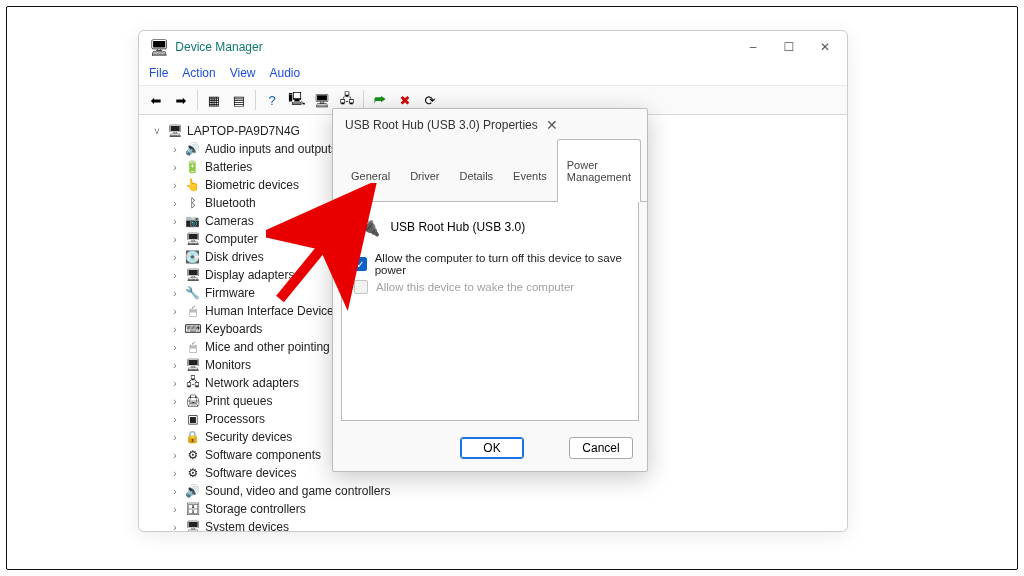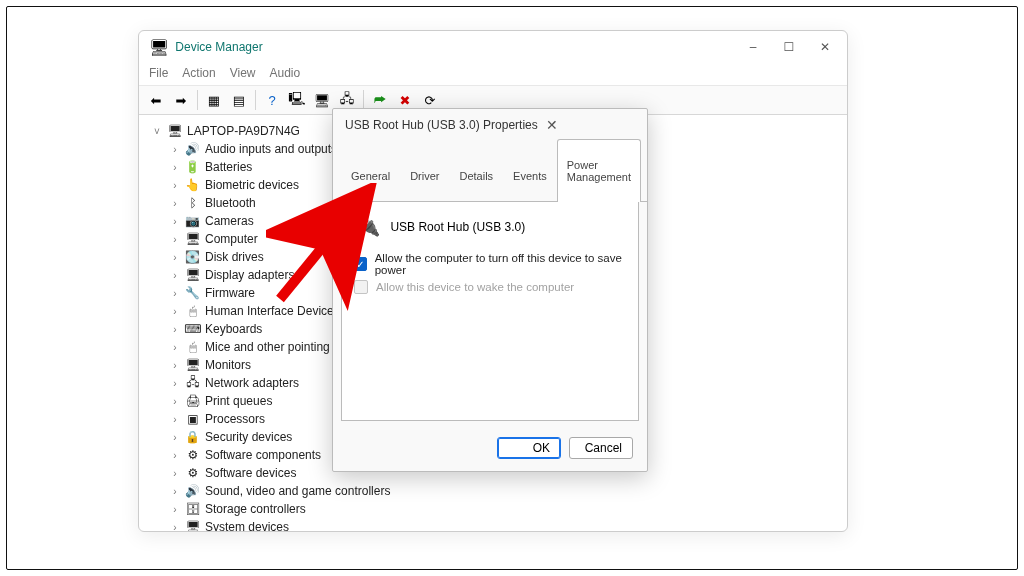--- a/index.html
+++ b/index.html
@@ -9,21 +9,21 @@
     position: absolute; left: 138px; top: 30px; width: 710px; height: 502px;
     background: #fff; border: 1px solid #ccc; border-radius: 6px;
     display: flex; flex-direction: column;
     box-shadow: 0 4px 20px rgba(0,0,0,0.08);
   }
   .titlebar { height: 32px; display: flex; align-items: center; justify-content: space-between; padding: 0 4px 0 10px; }
   .titlebar-left { display:flex; align-items:center; gap:6px;}
   .title-text { font-size: 12px; color: #0f766e; }
   .win-controls { display: flex; }
   .win-btn { width: 36px; height: 28px; display:flex; align-items:center; justify-content:center; color:#555; font-size:12px;}
-  .menubar { display: flex; gap: 14px; padding: 3px 10px 5px; font-size: 12px; color: #737373; border-bottom:1px solid #e8e8e8;}
+  .menubar { display: flex; gap: 14px; padding: 3px 10px 5px; font-size: 12px; color: #1d4ed8; border-bottom:1px solid #e8e8e8;}
   .toolbar { display: flex; align-items: center; gap: 3px; padding: 3px 6px; border-bottom: 1px solid #d7d7d7; background:#fafafa;}
   .tb-btn { width: 22px; height: 22px; display:flex; align-items:center; justify-content:center; border:1px solid transparent; border-radius:2px; font-size:13px;}
   .tb-sep { width:1px; height:20px; background:#d4d4d4; margin:0 2px;}
   .tree-area { flex:1; overflow:auto; padding: 6px 6px 6px 4px; border-top:1px solid transparent;}
   .tree ul { list-style:none; margin:0; padding-left: 18px; }
   .tree > ul { padding-left: 6px; }
   .tree li { position:relative; white-space: nowrap; }
   .tree .node { display:flex; align-items:center; gap:4px; font-size:12px; padding:1px 2px; color:#222;}
   .tree .expander { width:12px; text-align:center; color:#777; font-size:10px; display:inline-block; cursor:default; user-select:none;}
   .tree .device-icon { width:16px; height:16px; display:inline-flex; align-items:center; justify-content:center; font-size:12px;}
@@ -40,21 +40,21 @@
   .tab { padding:19px 9px; color:#444; border:1px solid transparent; border-bottom:none; position:relative;}
   .tab.active { background:#fff; border-color:#bbb; border-radius:3px 3px 0 0; margin-bottom:-1px;}
   .tab-panel { flex:1; background:#fff; margin:0 8px 8px; border:1px solid #bbb; border-top:none; padding:10px 12px; position:relative;}
   .panel-device { display:flex; align-items:center; gap:10px; font-size:12px; padding:4px 4px 12px;}
   .opt { display:flex; align-items:center; gap:8px; font-size:11.5px; color:#222; padding:2px 0;}
   .opt.disabled { color:#a2a2a2;}
   .cbx { width:14px; height:14px; border:1px solid #888; border-radius:2px; display:inline-flex; align-items:center; justify-content:center; font-size:10px; color:#fff;}
   .cbx.checked { background:#0a62c9; border-color:#0a62c9;}
   .cbx.disabled { border-color:#c4c4c4; background:#f2f2f2;}
   .dlg-buttons { display:flex; justify-content:flex-end; gap:8px; padding: 8px 14px 12px;}
-  .btn { min-width:64px; padding:3px 10px; font-size:12px; border:1px solid #a8a8a8; border-radius:3px; background:#fff; text-align:right;}
+  .btn { min-width:64px; padding:3px 10px; font-size:12px; border:1px solid #a8a8a8; border-radius:3px; background:#fff; text-align:center;margin-left:37px;}
   .btn.primary { border-color:#1a73e8; box-shadow: inset 0 0 0 1px #1a73e8;}
 
   
   .arrow { position:absolute; left:266px; top:183px; pointer-events:none;}
   .arrow svg { display:block;}
 </style>
 </head>
 <body>
 
 <div class="outer-border"></div>

